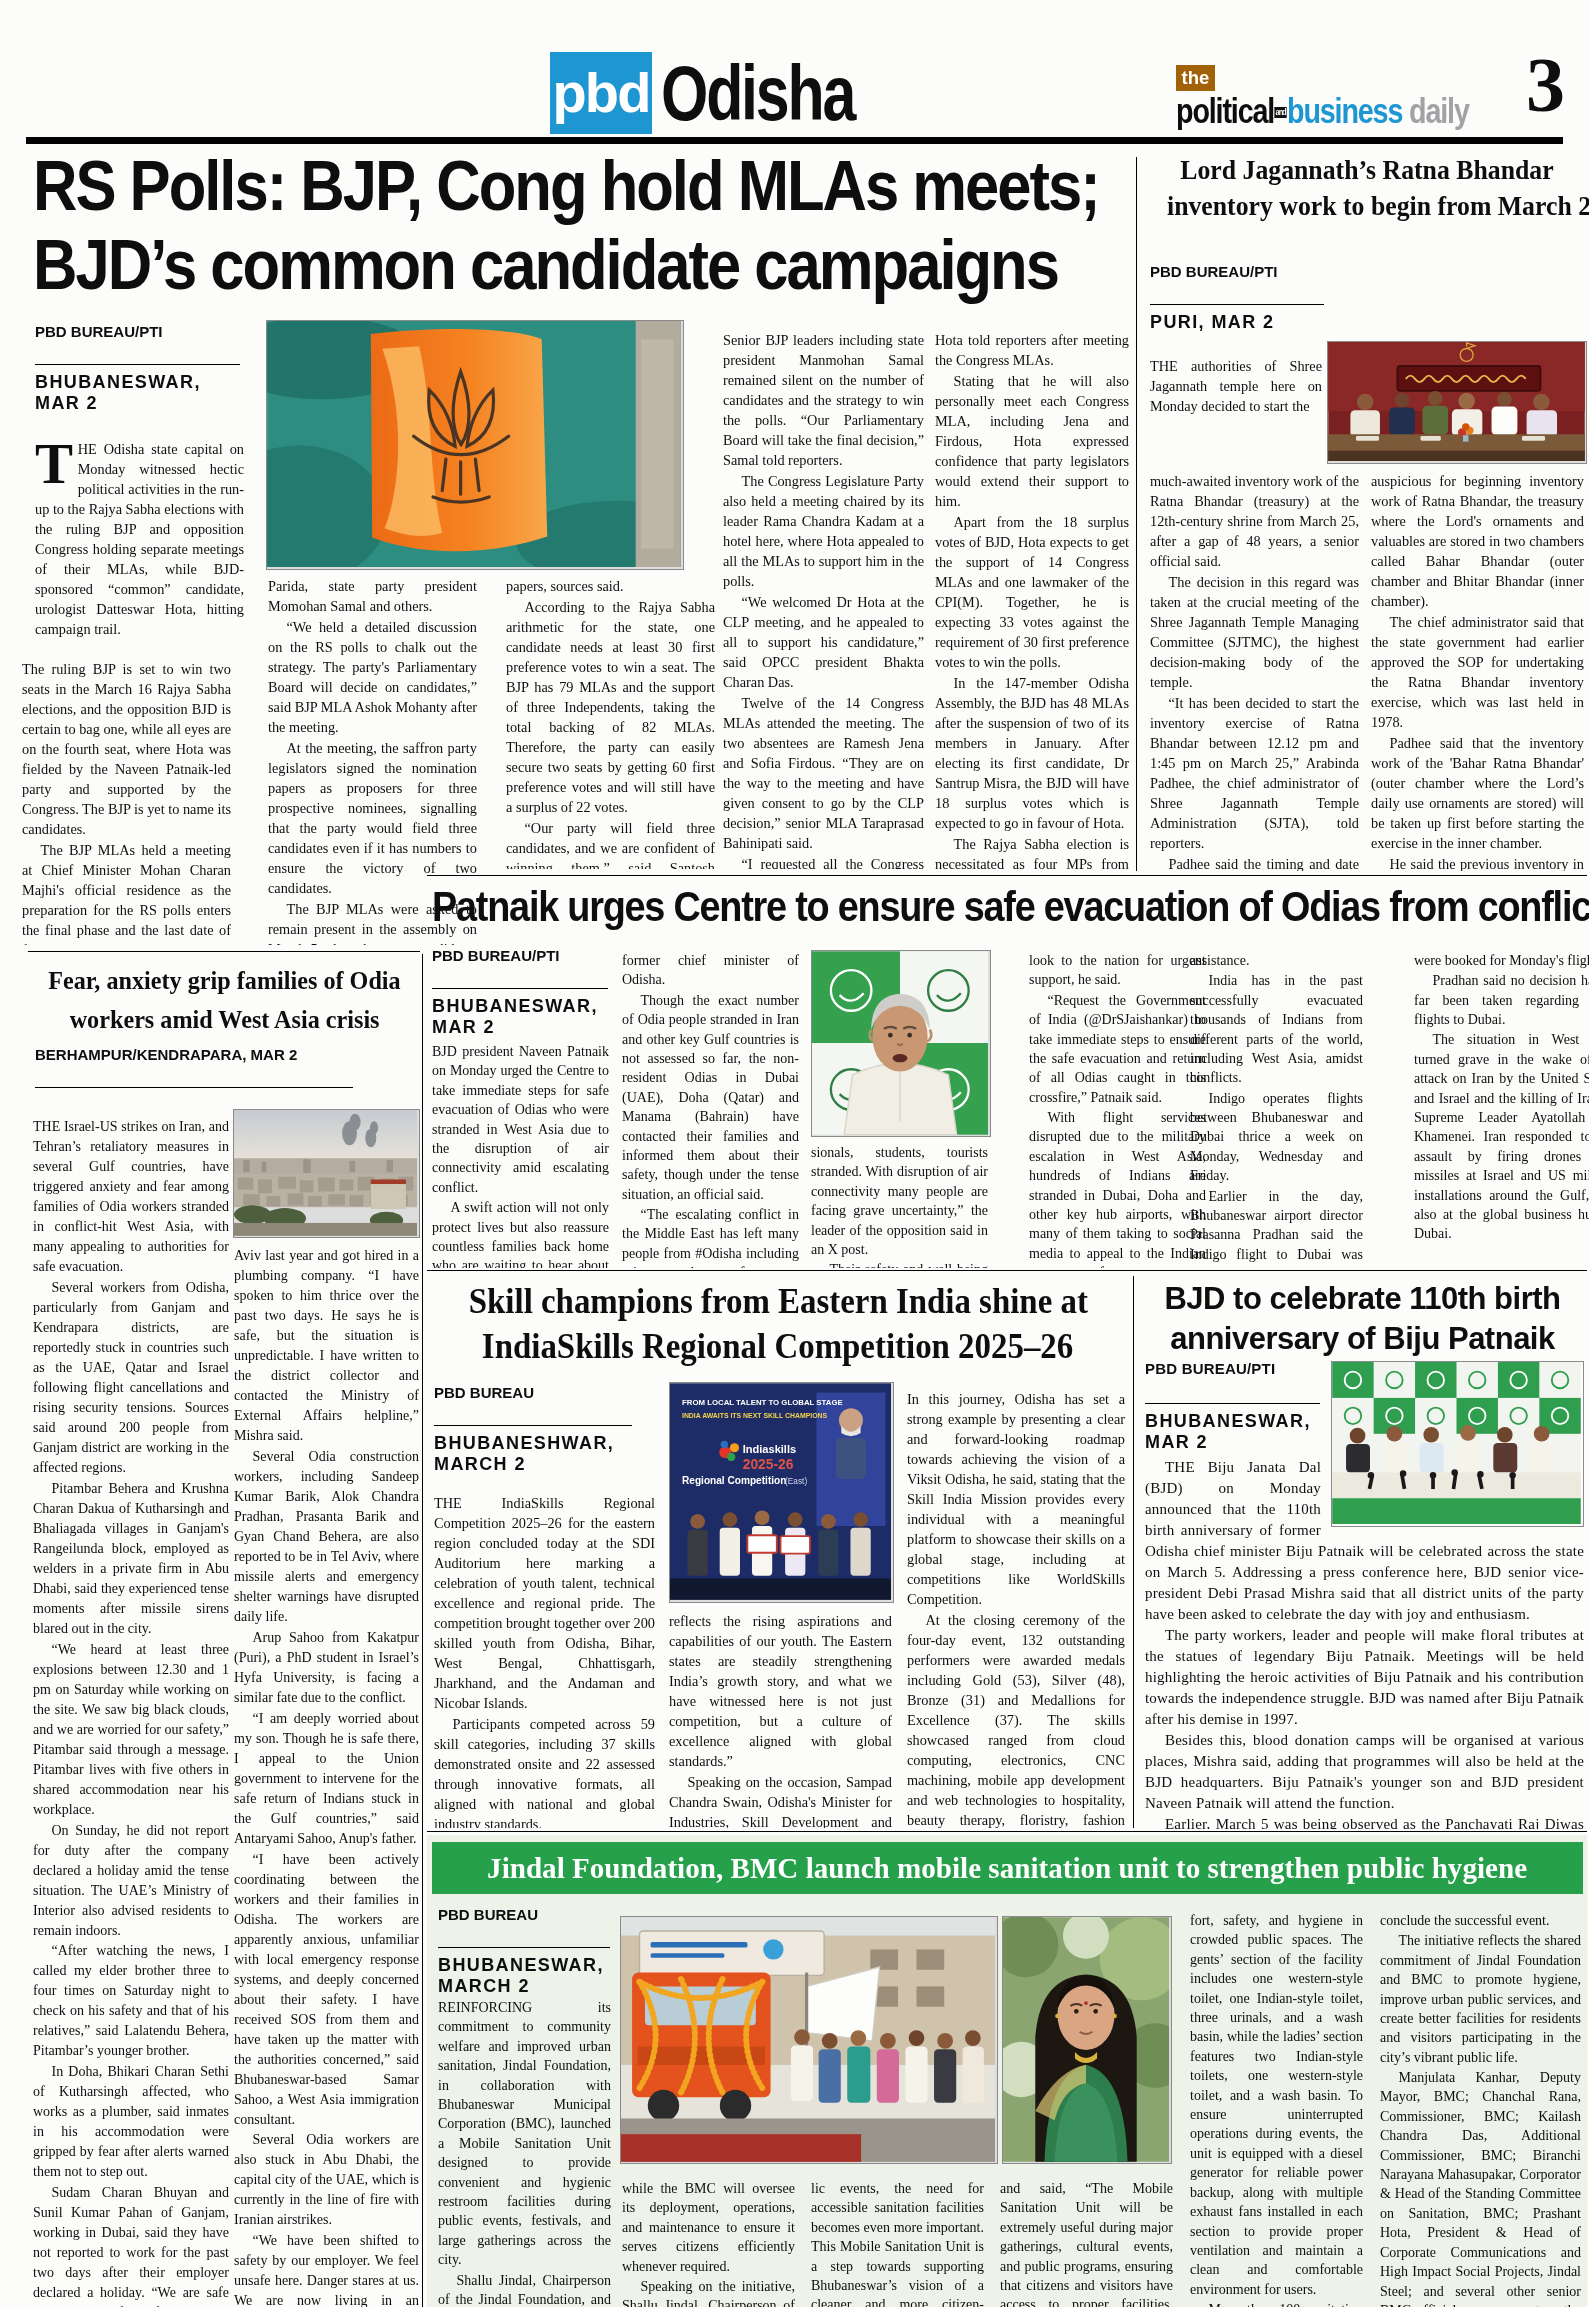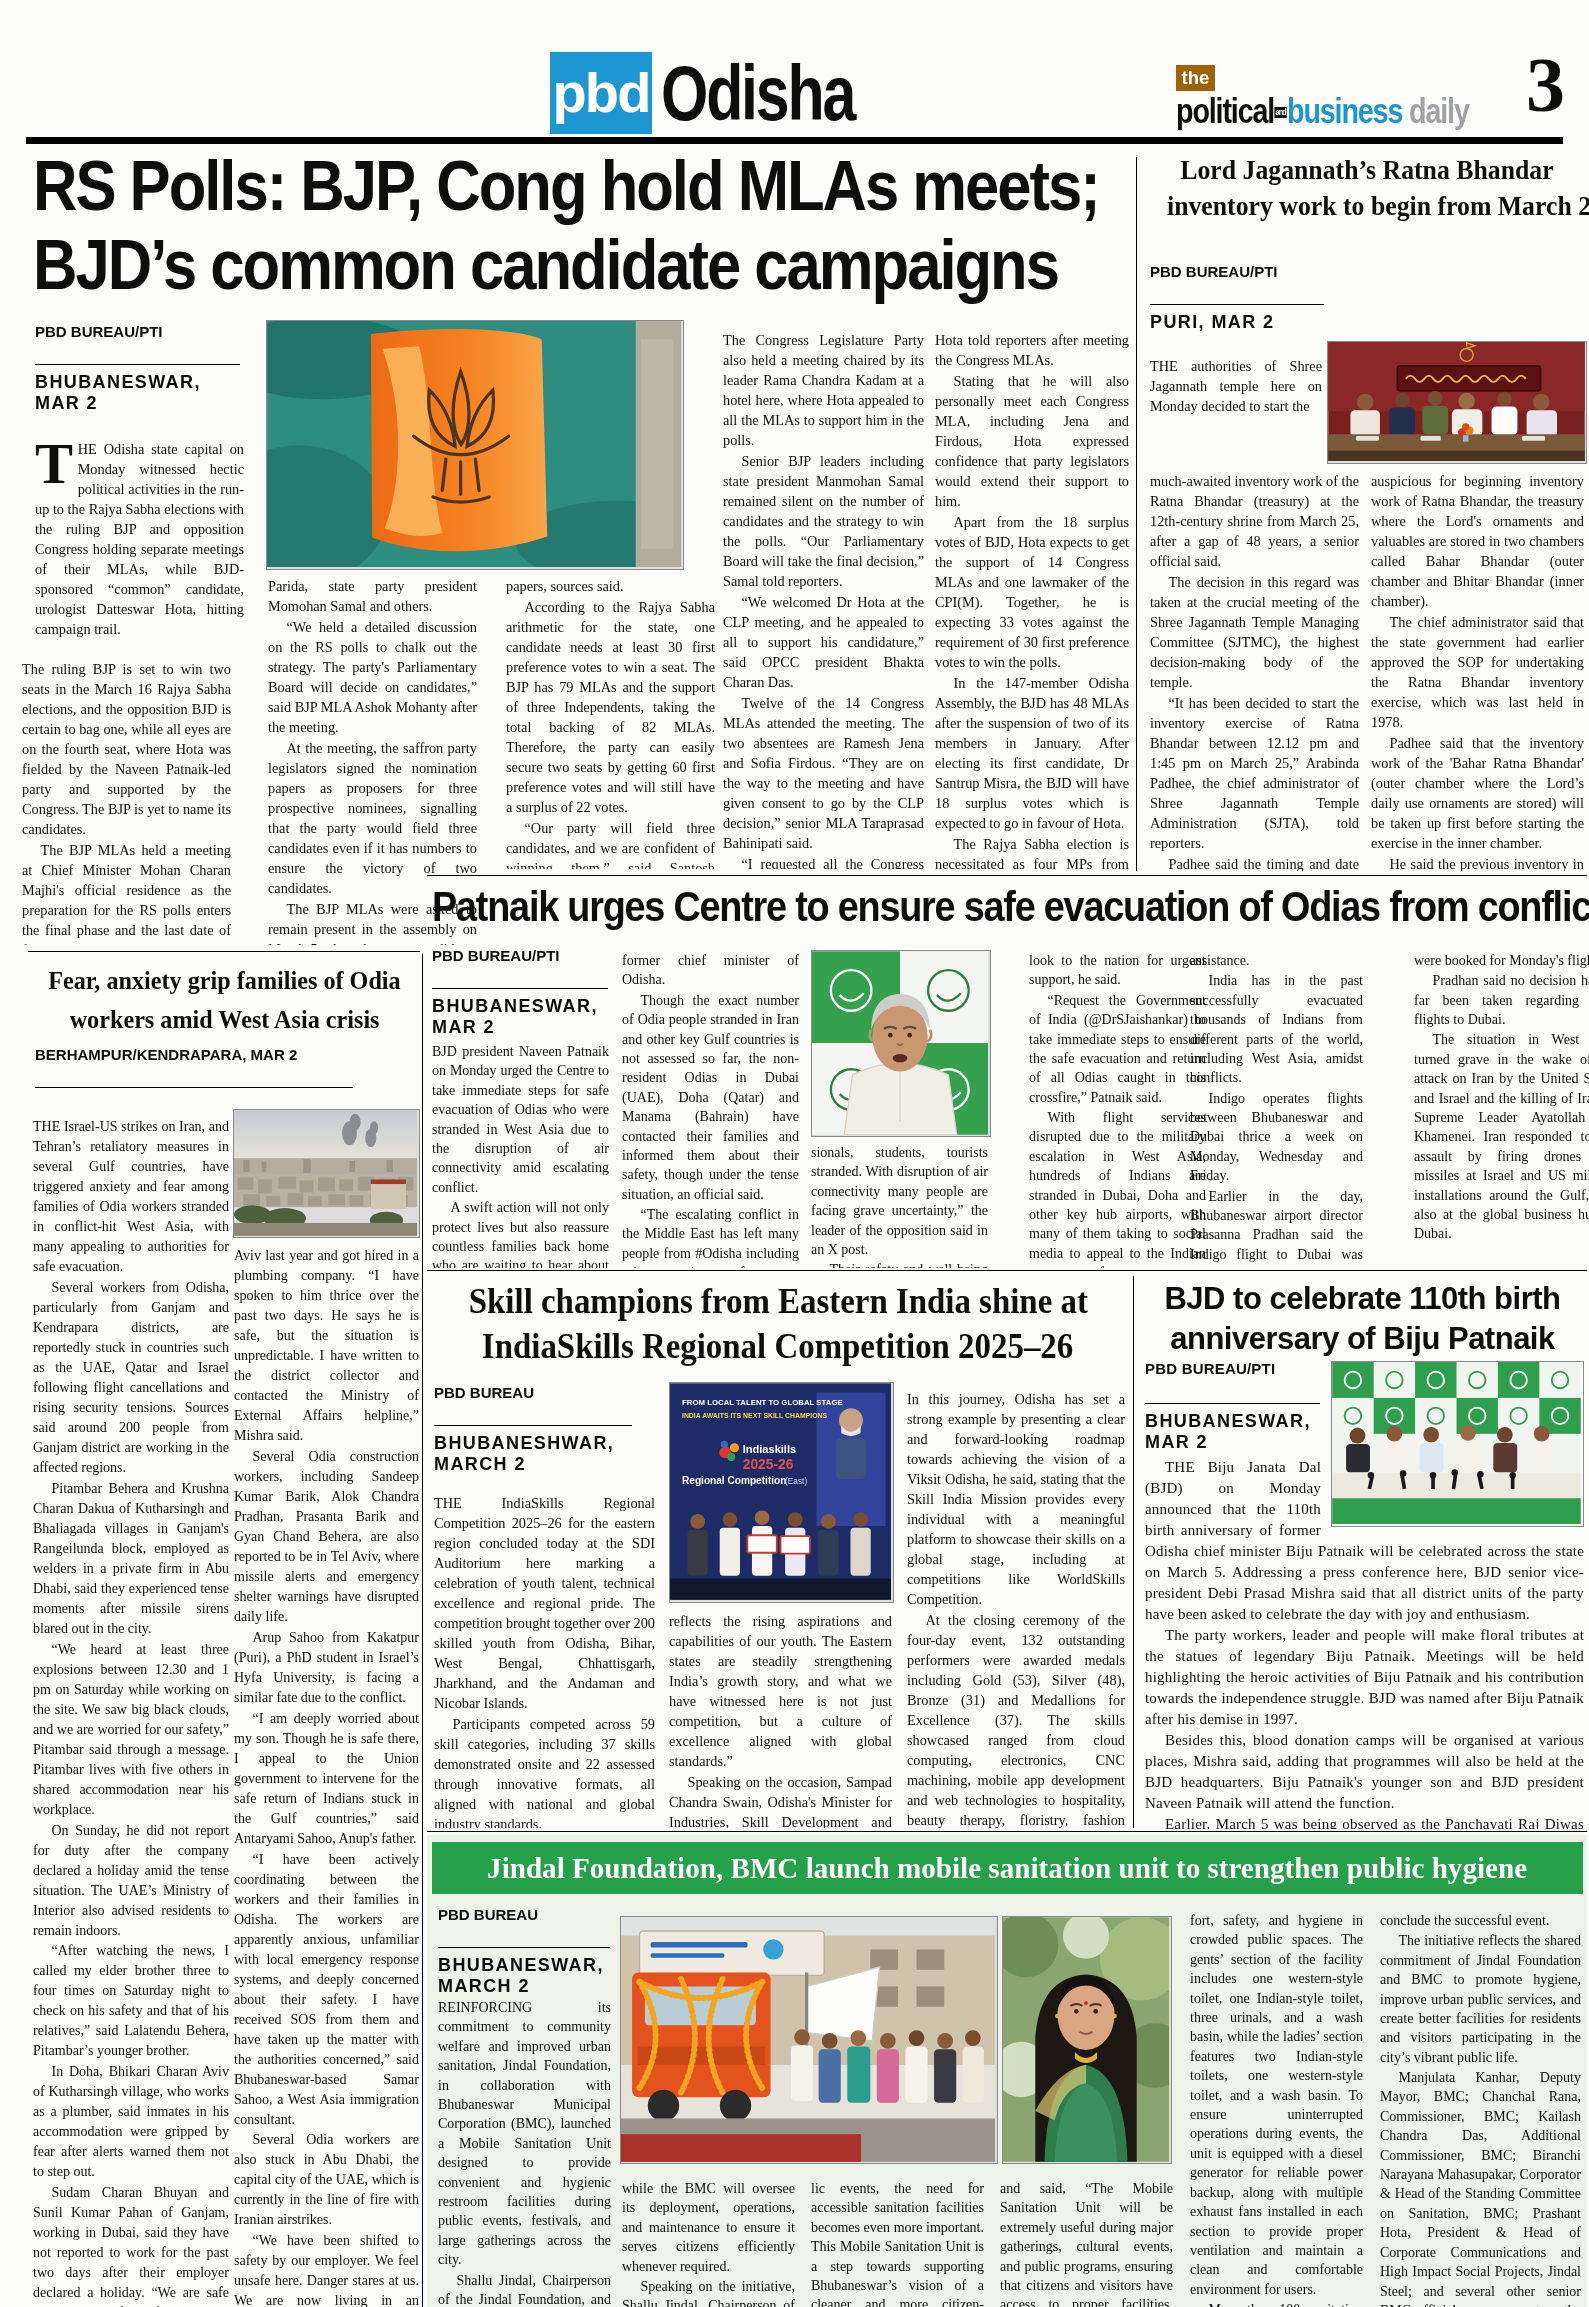--- a/index.html
+++ b/index.html
@@ -146,22 +146,22 @@
       <p>“We held a detailed discussion on the RS polls to chalk out the strategy. The party's Parliamentary Board will decide on candidates,” said BJP MLA Ashok Mohanty after the meeting.</p>
       <p>At the meeting, the saffron party legislators signed the nomination papers as proposers for three prospective nominees, signalling that the party would field three candidates even if it has numbers to ensure the victory of two candidates.</p>
       <p>The BJP MLAs were asked to remain present in the assembly on March 5 when the party candidates file their nomination</p>
     </div>
   <div class="col a1col" id="a1-c3">
       <p>papers, sources said.</p>
       <p>According to the Rajya Sabha arithmetic for the state, one candidate needs at least 30 first preference votes to win a seat. The BJP has 79 MLAs and the support of three Independents, taking the total backing of 82 MLAs. Therefore, the party can easily secure two seats by getting 60 first preference votes and will still have a surplus of 22 votes.</p>
       <p>“Our party will field three candidates, and we are confident of winning them,” said Santosh Khatua, another BJP MLA, who attended the meeting. The win of the third candidate meant cross-voting or defections from other parties.</p>
     </div>
   <div class="col a1col" id="a1-c4">
+      <p>Senior BJP leaders including state president Manmohan Samal remained silent on the number of candidates and the strategy to win the polls. “Our Parliamentary Board will take the final decision,” Samal told reporters.</p>
       <p>The Congress Legislature Party also held a meeting chaired by its leader Rama Chandra Kadam at a hotel here, where Hota appealed to all the MLAs to support him in the polls.</p>
-      <p>Senior BJP leaders including state president Manmohan Samal remained silent on the number of candidates and the strategy to win the polls. “Our Parliamentary Board will take the final decision,” Samal told reporters.</p>
       <p>“We welcomed Dr Hota at the CLP meeting, and he appealed to all to support his candidature,” said OPCC president Bhakta Charan Das.</p>
       <p>Twelve of the 14 Congress MLAs attended the meeting. The two absentees are Ramesh Jena and Sofia Firdous. “They are on the way to the meeting and have given consent to go by the CLP decision,” senior MLA Taraprasad Bahinipati said.</p>
       <p>“I requested all the Congress MLAs to support my candidature. By profession, I am a doctor. If I get elected as a Member of Rajya Sabha, I will certainly serve the people of the state,”</p>
     </div>
   <div class="col a1col" id="a1-c5">
       <p>Hota told reporters after meeting the Congress MLAs.</p>
       <p>Stating that he will also personally meet each Congress MLA, including Jena and Firdous, Hota expressed confidence that party legislators would extend their support to him.</p>
       <p>Apart from the 18 surplus votes of BJD, Hota expects to get the support of 14 Congress MLAs and one lawmaker of the CPI(M). Together, he is expecting 33 votes against the requirement of 30 first preference votes to win the polls.</p>
       <p>In the 147-member Odisha Assembly, the BJD has 48 MLAs after the suspension of two of its members in January. After electing its first candidate, Dr Santrup Misra, the BJD will have 18 surplus votes which is expected to go in favour of Hota.</p>
       <p>The Rajya Sabha election is necessitated as four MPs from Odisha are scheduled to retire on April 2. The retiring members are Niranjan Bishi and Munna Khan of the BJD, and Sujeet Kumar and Mamata Mohanta of the BJP.</p>
@@ -329,21 +329,21 @@
       <rect y="244" width="396" height="28" fill="#8f8878"></rect>
     </svg>
   </div>
   <div class="col a3col" id="a3-cA">
       <p>THE Israel-US strikes on Iran, and Tehran’s retaliatory measures in several Gulf countries, have triggered anxiety and fear among families of Odia workers stranded in conflict-hit West Asia, with many appealing to authorities for safe evacuation.</p>
       <p>Several workers from Odisha, particularly from Ganjam and Kendrapara districts, are reportedly stuck in countries such as the UAE, Qatar and Israel following flight cancellations and rising security tensions. Sources said around 200 people from Ganjam district are working in the affected regions.</p>
       <p>Pitambar Behera and Krushna Charan Dakua of Kutharsingh and Bhaliagada villages in Ganjam's Rangeilunda block, employed as welders in a private firm in Abu Dhabi, said they experienced tense moments after missile sirens blared out in the city.</p>
       <p>“We heard at least three explosions between 12.30 and 1 pm on Saturday while working on the site. We saw big black clouds, and we are worried for our safety,” Pitambar said through a message. Pitambar lives with five others in shared accommodation near his workplace.</p>
       <p>On Sunday, he did not report for duty after the company declared a holiday amid the tense situation. The UAE’s Ministry of Interior also advised residents to remain indoors.</p>
       <p>“After watching the news, I called my elder brother three to four times on Saturday night to check on his safety and that of his relatives,” said Lalatendu Behera, Pitambar’s younger brother.</p>
-      <p>In Doha, Bhikari Charan Aviv of Kutharsingh village, who works as a plumber, said inmates in his accommodation were gripped by fear after alerts warned them not to step out.</p>
+      <p>In Doha, Bhikari Charan Sethi of Kutharsingh affected, who works as a plumber, said inmates in his accommodation were gripped by fear after alerts warned them not to step out.</p>
       <p>Sudam Charan Bhuyan and Sunil Kumar Pahan of Ganjam, working in Dubai, said they have not reported to work for the past two days after their employer declared a holiday. “We are safe but living in fear after repeated sirens,” Bhuyan said.</p>
     </div>
   <div class="col a3col" id="a3-cB">
       <p>Aviv last year and got hired in a plumbing company. “I have spoken to him thrice over the past two days. He says he is safe, but the situation is unpredictable. I have written to the district collector and contacted the Ministry of External Affairs helpline,” Mishra said.</p>
       <p>Several Odia construction workers, including Sandeep Kumar Barik, Alok Chandra Pradhan, Prasanta Barik and Gyan Chand Behera, are also reported to be in Tel Aviv, where missile alerts and emergency shelter warnings have disrupted daily life.</p>
       <p>Arup Sahoo from Kakatpur (Puri), a PhD student in Israel’s Hyfa University, is facing a similar fate due to the conflict.</p>
       <p>“I am deeply worried about my son. Though he is safe there, I appeal to the Union government to intervene for the safe return of Indians stuck in the Gulf countries,” said Antaryami Sahoo, Anup's father.</p>
       <p>“I have been actively coordinating between the workers and their families in Odisha. The workers are apparently anxious, unfamiliar with local emergency response systems, and deeply concerned about their safety. I have received SOS from them and have taken up the matter with the authorities concerned,” said Bhubaneswar-based Samar Sahoo, a West Asia immigration consultant.</p>
       <p>Several Odia workers are also stuck in Abu Dhabi, the capital city of the UAE, which is currently in the line of fire with Iranian airstrikes.</p>
       <p>“We have been shifted to safety by our employer. We feel unsafe here. Danger stares at us. We are now living in an underground structure, which appears like a bunker. Once normalcy is restored and flight services resume, I have made up my mind to head back to the village as my parents are worried a lot”, said Tapan Gahana (32), a resident of Sansarphala village in Pattamundai block of Kendrapara.</p>

